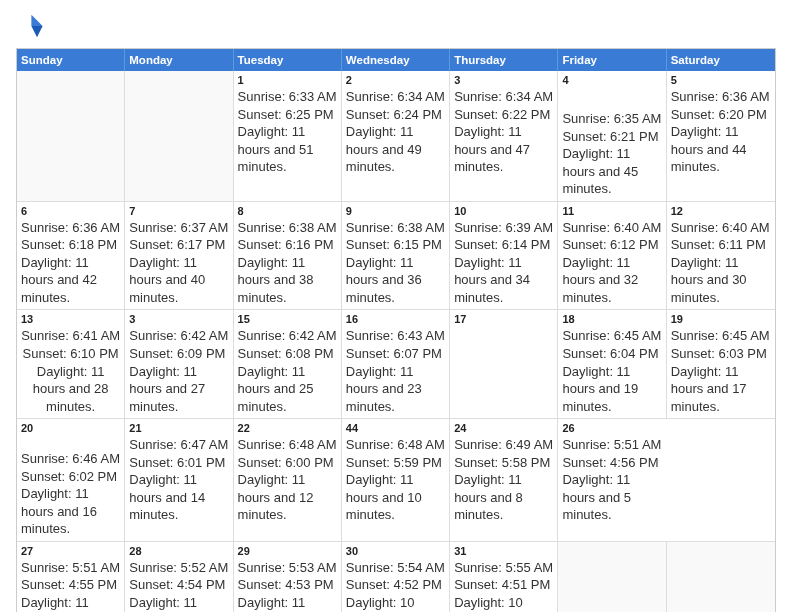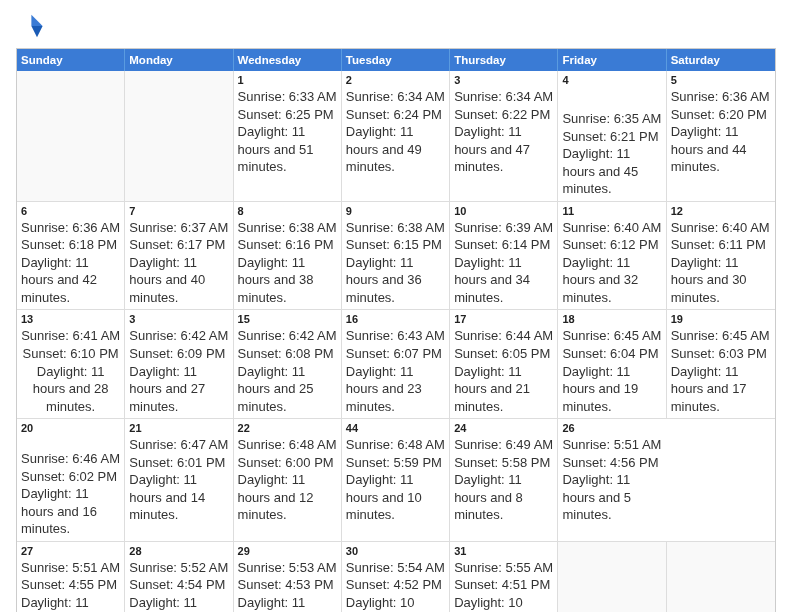--- a/index.html
+++ b/index.html
@@ -126,22 +126,22 @@
     <div class="title-block">
       <div class="month-title"></div>
       <div class="subtitle"></div>
     </div>
   </div>
 
   <div class="calendar">
     <div class="cal-header">
     <div class="cal-header-cell">Sunday</div>
         <div class="cal-header-cell">Monday</div>
+        <div class="cal-header-cell">Tuesday</div>
         <div class="cal-header-cell">Wednesday</div>
-        <div class="cal-header-cell">Tuesday</div>
         <div class="cal-header-cell">Thursday</div>
         <div class="cal-header-cell">Friday</div>
         <div class="cal-header-cell">Saturday</div>
       </div>
     <div class="cal-body">
     <div class="cal-row">
           <div class="cal-cell empty"></div>
           <div class="cal-cell empty"></div>
           <div class="cal-cell">
             <div class="day-num">1</div>
@@ -238,23 +238,20 @@
 Daylight: 11 hours and 25 minutes.</div>
           </div>
           <div class="cal-cell">
             <div class="day-num">16</div>
             <div class="cell-text" style="white-space: pre-line;">Sunrise: 6:43 AM
 Sunset: 6:07 PM
 Daylight: 11 hours and 23 minutes.</div>
           </div>
           <div class="cal-cell">
             <div class="day-num">17</div>
-            <div class="cell-text" style="white-space: pre-line;">Sunrise: 6:44 AM
-Sunset: 6:05 PM
-Daylight: 11 hours and 21 minutes.</div>
           </div>
           <div class="cal-cell">
             <div class="day-num">18</div>
             <div class="cell-text" style="white-space: pre-line;">Sunrise: 6:45 AM
 Sunset: 6:04 PM
 Daylight: 11 hours and 19 minutes.</div>
           </div>
           <div class="cal-cell">
             <div class="day-num">19</div>
             <div class="cell-text" style="white-space: pre-line;">Sunrise: 6:45 AM

